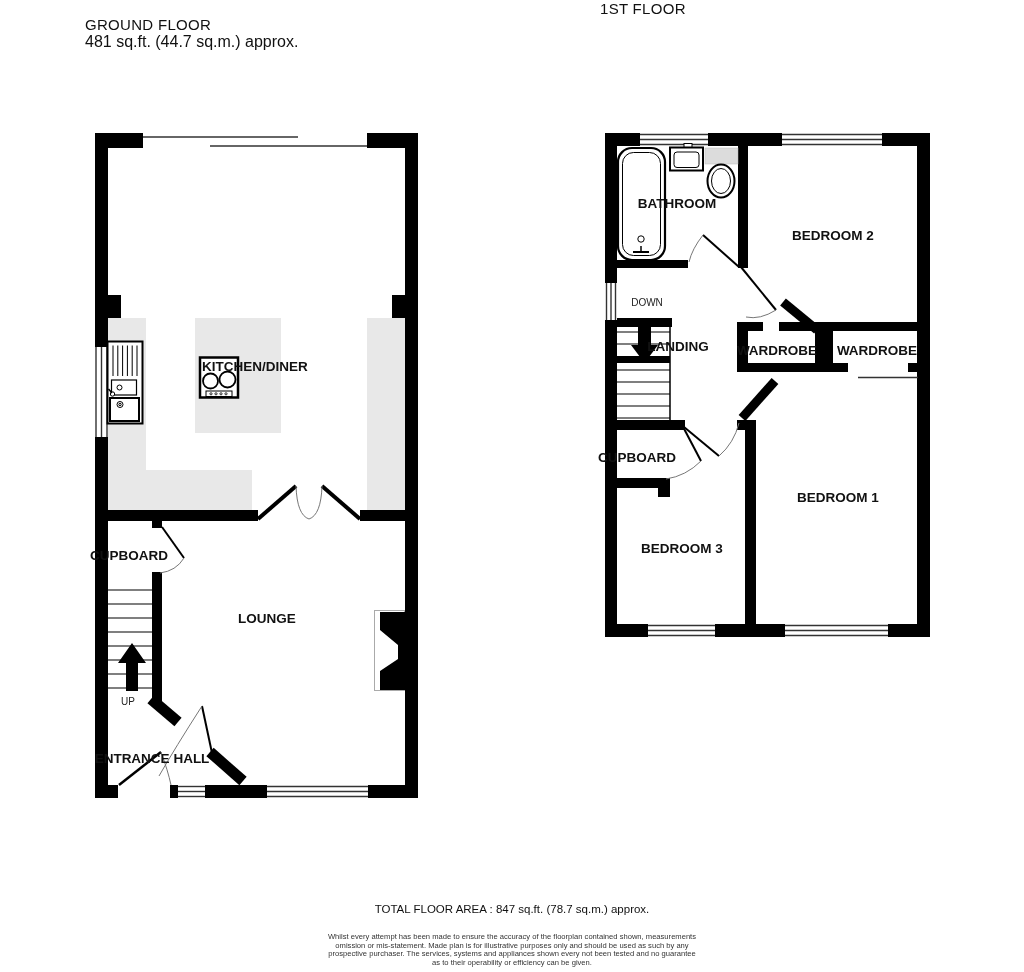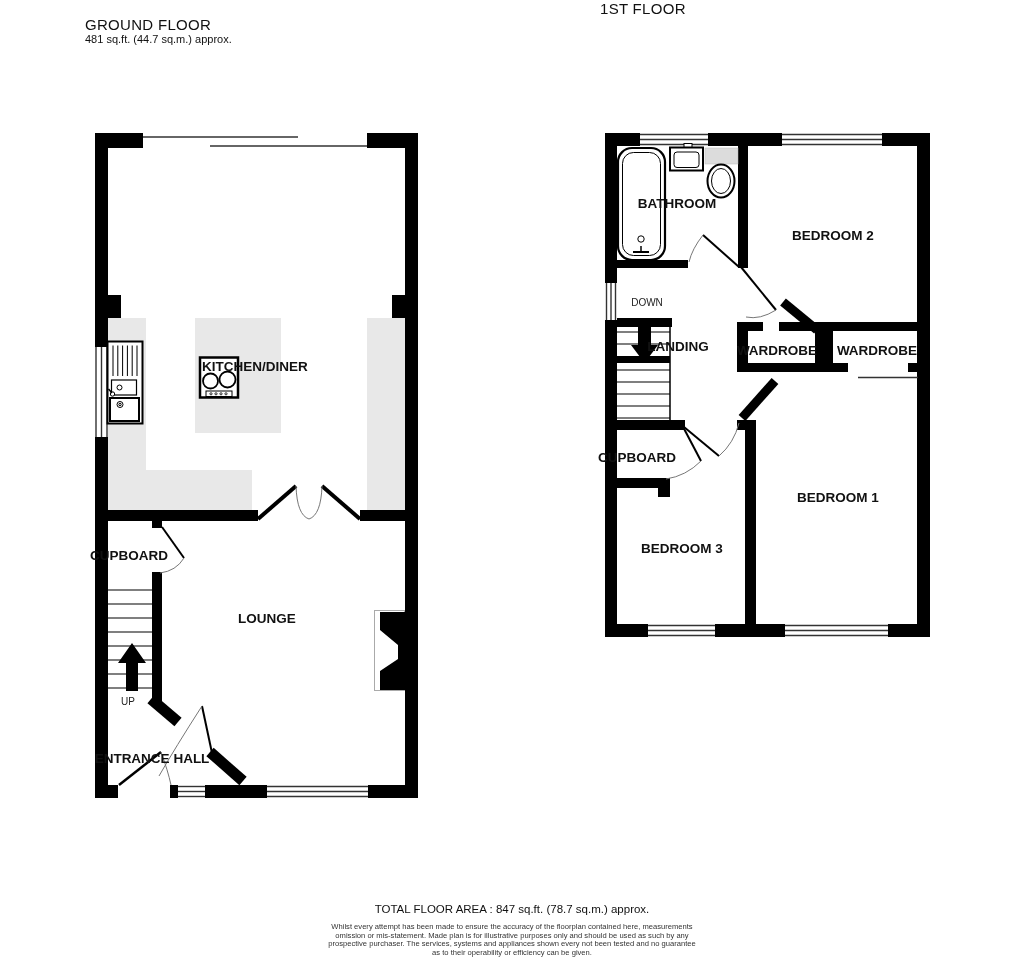--- a/index.html
+++ b/index.html
@@ -1,23 +1,23 @@
 <!DOCTYPE html>
 <html><head>
 <meta charset="utf-8">
 <style>
   html,body{margin:0;padding:0;background:#ffffff;}
   .canvas{position:relative;width:1024px;height:972px;background:#fff;overflow:hidden;
           font-family:"Liberation Sans", sans-serif;color:#111;}
   .floor-header{position:absolute;text-align:left;line-height:1.15;}
   .floor-header .t{font-size:15px;letter-spacing:.3px;}
-  .floor-header .a{font-size:11px;}
+  .floor-header .a{font-size:16px;}
   svg{position:absolute;left:0;top:0;}
   .footer{position:absolute;left:0;right:0;text-align:center;}
-  .footer .total{font-size:11.5px;color:#111;margin-bottom:8px;}
+  .footer .total{font-size:11.5px;color:#111;margin-bottom:18px;}
   .footer .disc{font-size:7.6px;line-height:1.14;color:#333;}
   .footer .credit{font-size:7.6px;color:#333;margin-top:18px;}
   text.room{font-size:13.5px;font-weight:bold;fill:#111;}
   text.small{font-size:10px;fill:#222;}
 </style>
 </head>
 <body>
 
 <div class="canvas">
 
@@ -265,21 +265,21 @@
       <text class="room" x="877" y="355" text-anchor="middle">WARDROBE</text>
       <text class="room" x="637" y="462" text-anchor="middle">CUPBOARD</text>
       <text class="room" x="682" y="553" text-anchor="middle">BEDROOM 3</text>
       <text class="room" x="838" y="502" text-anchor="middle">BEDROOM 1</text>
     </g>
   </svg>
 
   <div class="footer" style="top:903px;">
     <div class="total">TOTAL FLOOR AREA : 847 sq.ft. (78.7 sq.m.) approx.</div>
     <div class="disc">
-      <div>Whilst every attempt has been made to ensure the accuracy of the floorplan contained here, measurements</div>
+      <div>Whilst every attempt has been made to ensure the accuracy of the floorplan contained shown, measurements</div>
       <div>omission or mis-statement. Made plan is for illustrative purposes only and should be used as such by any</div>
       <div>prospective purchaser. The services, systems and appliances shown every not been tested and no guarantee</div>
       <div>as to their operability or efficiency can be given.</div>
     </div>
     <div class="credit">Made with Metropix ©2025</div>
   </div>
 
 </div>
 
 </body></html>

